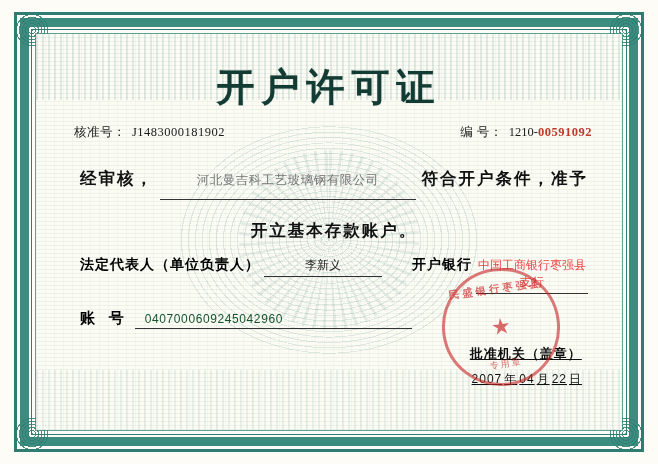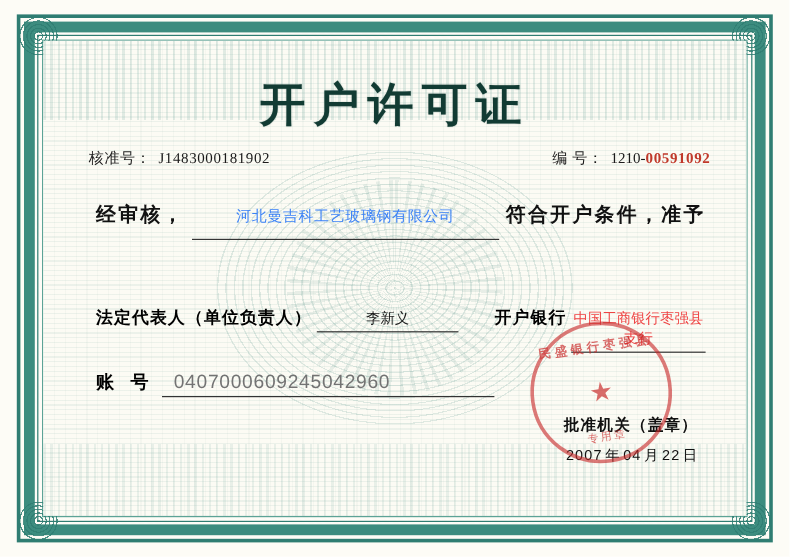--- a/index.html
+++ b/index.html
@@ -250,21 +250,21 @@
   }
   .fill {
     flex: 1;
     border-bottom: 1px solid #333;
     margin: 0 6px;
     text-align: center;
     font-size: 12.5px;
     font-weight: normal;
     letter-spacing: 0.5px;
     padding-bottom: 2px;
-    color: #3b82f6;
+    color: #737373;
     font-family: "Liberation Sans", sans-serif;
     min-width: 40px;
   }
   .line2 {
     margin-top: 14px;
   }
 
   .row-rep {
     position: absolute;
     top: 222px;
@@ -304,36 +304,37 @@
     left: 44px;
     right: 210px;
     display: flex;
     align-items: baseline;
     font-size: 14px;
   }
   .row-acct .cn { font-size: 15px; letter-spacing: 5px; }
   .acct-fill {
     flex: 1;
     border-bottom: 1px solid #333;
-    font-size: 16px;
+    font-size: 12px;
     font-family: "Liberation Sans", sans-serif;
     padding: 0 0 2px 10px;
     margin-left: 6px;
-    color: #737373;
+    color: #14532d;
     letter-spacing: 0.6px;
   }
 
   
   .issuer {
     position: absolute;
     right: 40px;
     bottom: 42px;
     text-align: center;
     font-size: 13px;
     color: #111;
+    text-decoration: underline;
   }
   .issuer .org {
     font-family: "Liberation Serif", serif;
     font-weight: bold;
     letter-spacing: 1px;
   }
   .issuer .date {
     margin-top: 8px;
     font-size: 12px;
     letter-spacing: 1px;
@@ -422,20 +423,21 @@
         <span class="label">编 号：</span><span class="prefix">1210-</span><span class="red">00591092</span>
       </div>
     </div>
 
     <div class="body-block">
       <div class="line1">
         <span class="cn">经审核，</span>
         <span class="fill">河北曼吉科工艺玻璃钢有限公司</span>
         <span class="cn">符合开户条件，准予</span>
       </div>
+      <div class="line2 cn">开立基本存款账户。</div>
     </div>
 
     <div class="row-rep">
       <span class="cn">法定代表人（单位负责人）</span>
       <span class="rep-fill">李新义</span>
       <span class="gap"></span>
       <span class="cn">开户银行</span>
       <span class="bank-fill">中国工商银行枣强县支行</span>
     </div>
 

